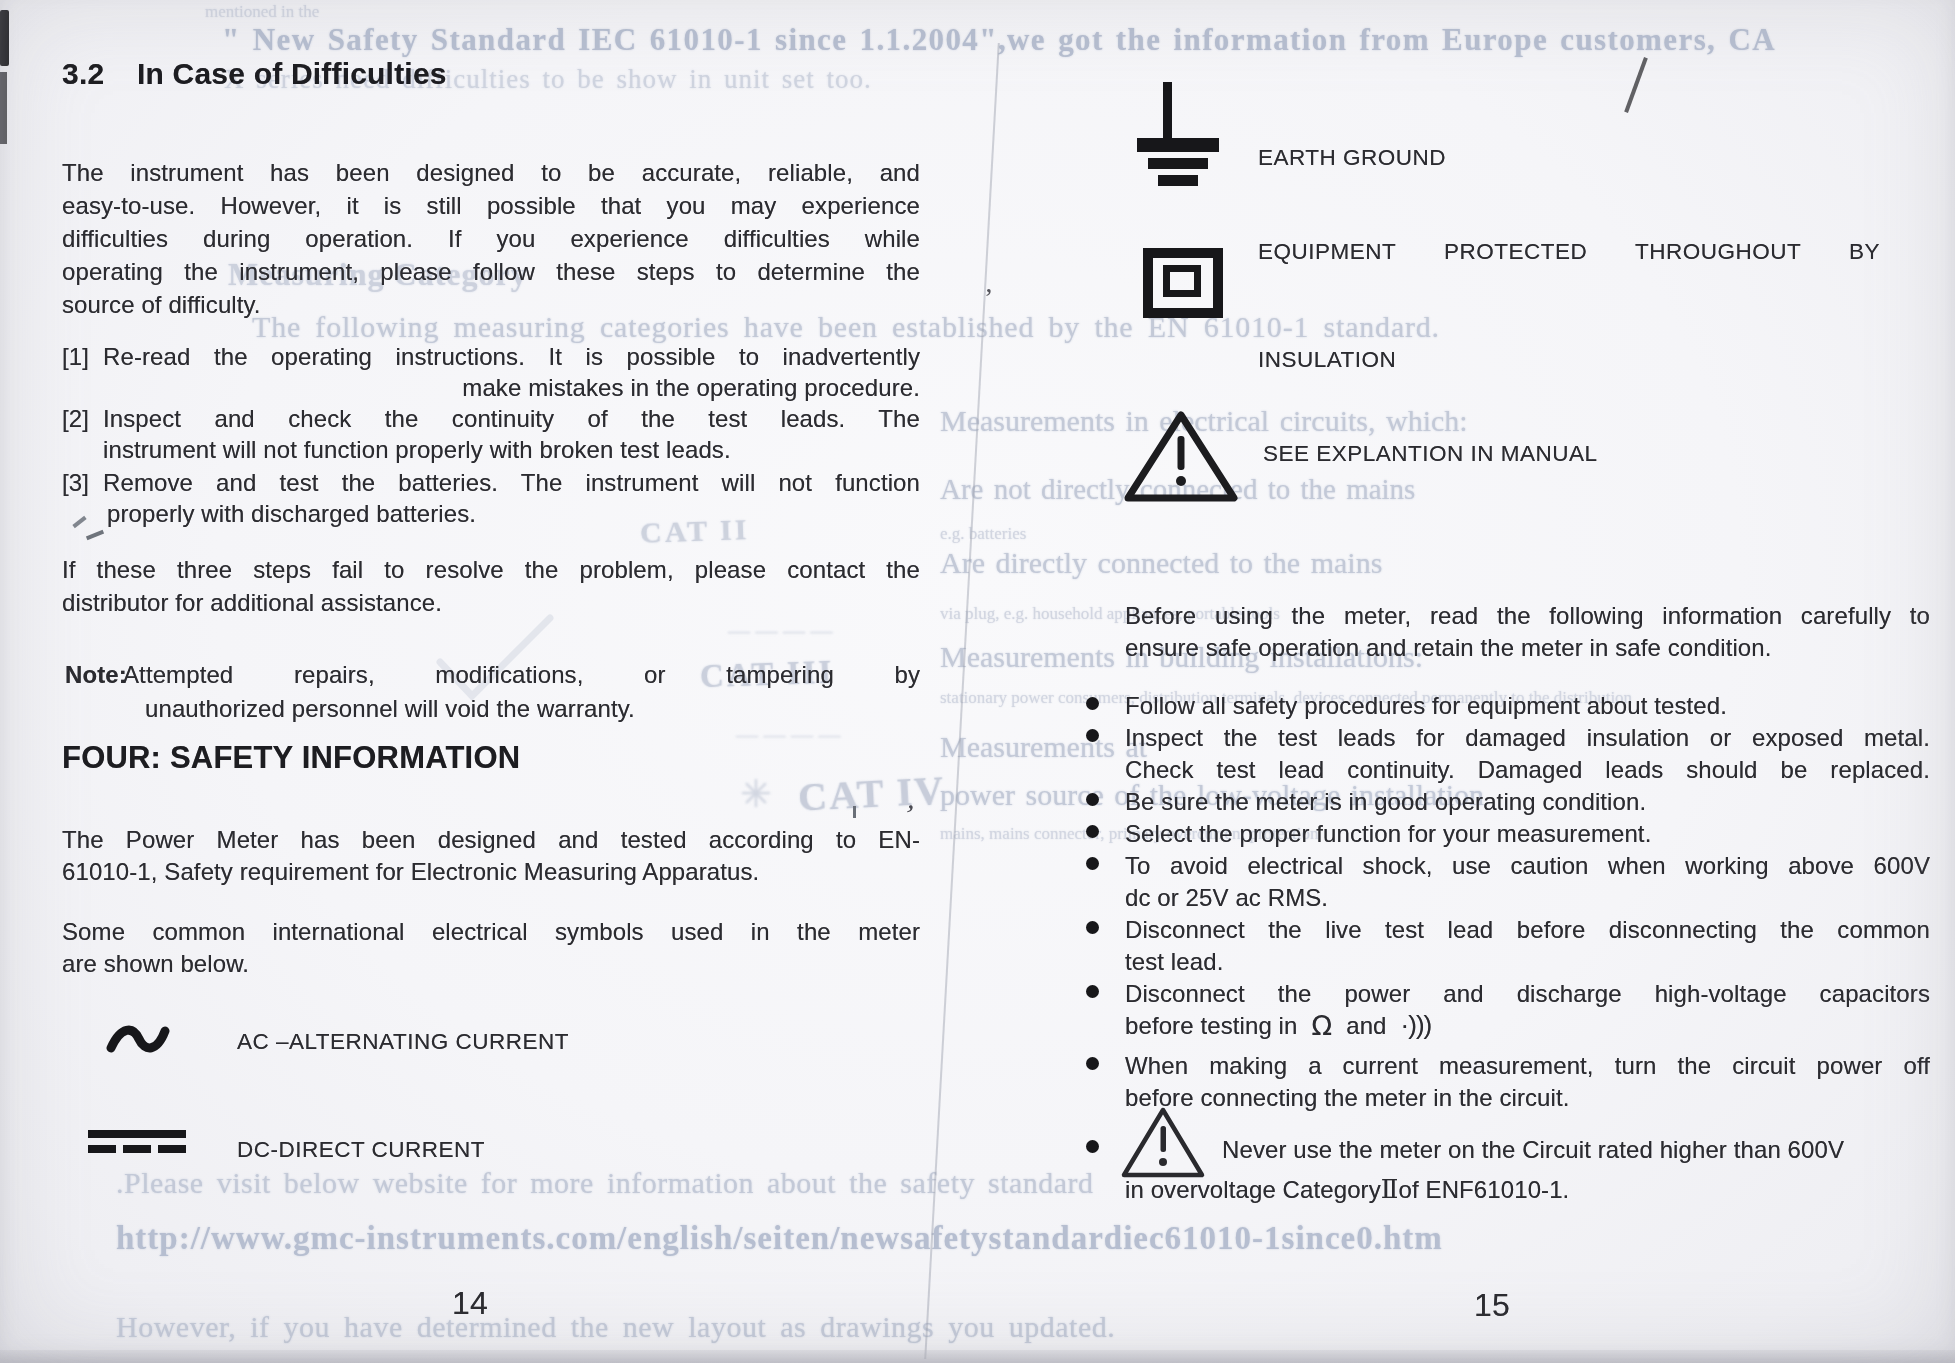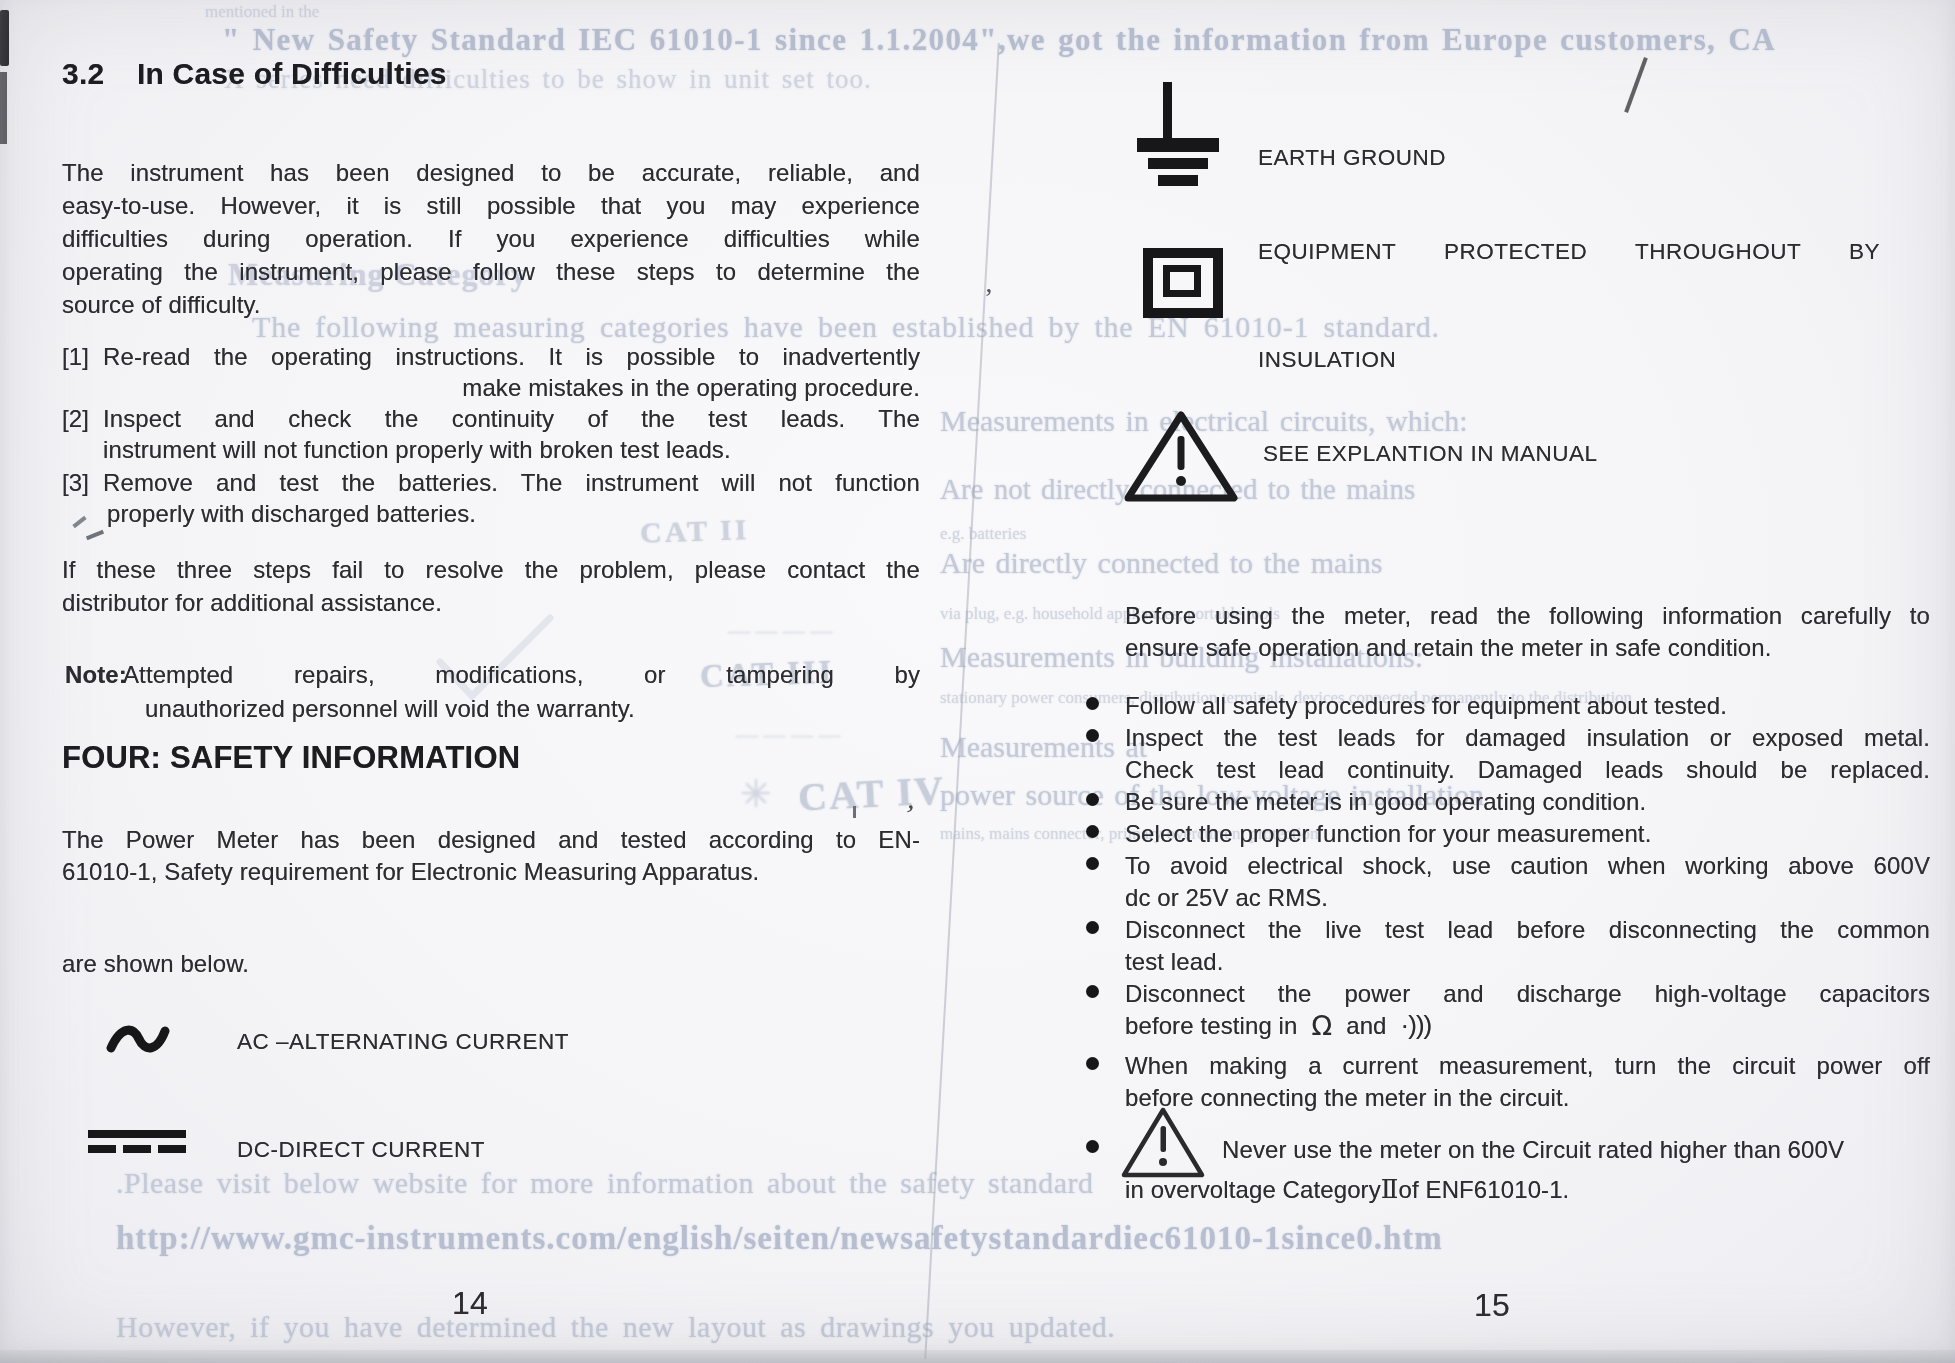--- a/index.html
+++ b/index.html
@@ -97,20 +97,21 @@
 
   <div class="t b" style="left:65px;top:659px;">Note:</div>
   <div class="t j" style="left:123px;top:659px;width:797px;">Attempted repairs, modifications, or tampering by</div>
   <div class="t" style="left:145px;top:693px;width:775px;">unauthorized personnel will void the warranty.</div>
 
   <div class="t h2 b" style="left:62px;top:742px;">FOUR: SAFETY INFORMATION</div>
 
   <div class="t j" style="left:62px;top:824px;width:858px;">The Power Meter has been designed and tested according to EN-</div>
   <div class="t" style="left:62px;top:856px;width:858px;">61010-1, Safety requirement for Electronic Measuring Apparatus.</div>
 
+  <div class="t j" style="left:62px;top:916px;width:858px;">Some common international electrical symbols used in the meter</div>
   <div class="t" style="left:62px;top:948px;width:858px;">are shown below.</div>
 
   <svg class="icon" style="left:106px;top:1018px;" width="64" height="44">
     <path d="M5,30 C15,8 27,8 33,21 C39,34 51,34 59,13" fill="none" stroke="#17171a" stroke-width="9" stroke-linecap="round"></path>
   </svg>
   <div class="t lbl" style="left:237px;top:1026px;">AC –ALTERNATING CURRENT</div>
 
   <div class="icon" style="left:88px;top:1130px;width:98px;height:24px;">
     <div class="bar" style="left:0;top:0;width:98px;height:8px;"></div>
     <div class="bar" style="left:0;top:15px;width:28px;height:8px;"></div>

